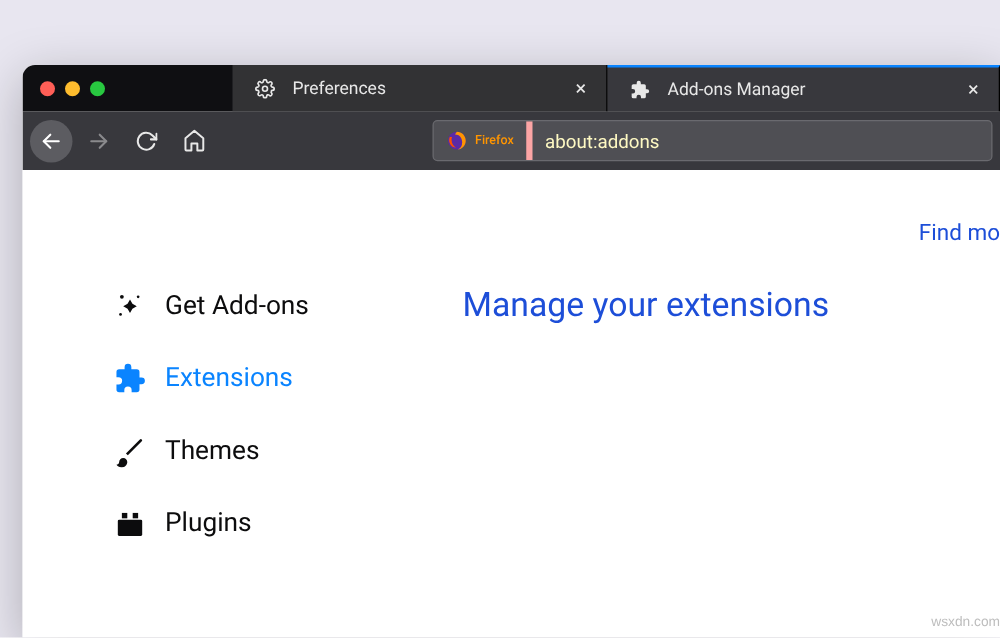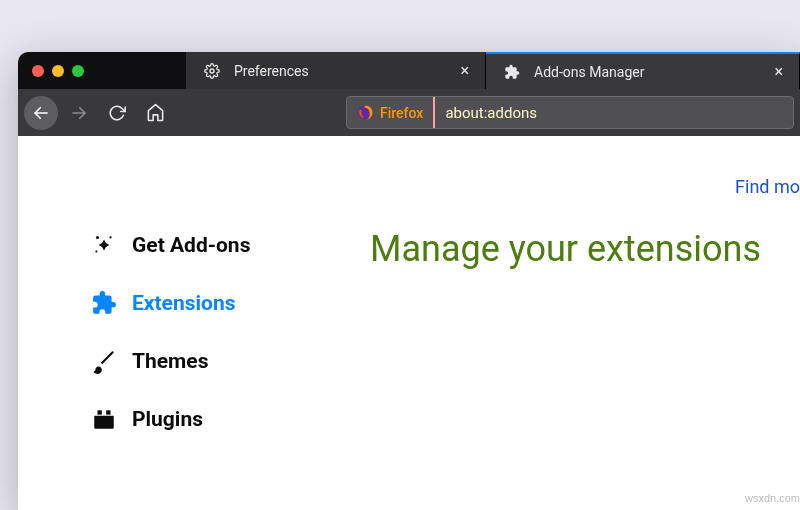--- a/index.html
+++ b/index.html
@@ -94,24 +94,24 @@
       flex: 1;
       border: 1px solid #6a6a6f;
       overflow: hidden;
     }
     .urlbar .brand {
       display: flex;
       align-items: center;
       gap: 6px;
       padding: 0 10px;
       height: 100%;
-      border-right: 2px solid #fca5a5;
+      border-right: 5px solid #fca5a5;
       color: #ff9500;
       font-weight: 500;
-      font-size: 14px;
+      font-size: 10px;
     }
     .urlbar .addr {
       padding: 0 10px;
       color: #fef9c3;
       font-size: 15px;
     }
     
     .content {
       flex: 1;
       background: #fff;
@@ -121,21 +121,20 @@
     .findmore {
       position: absolute;
       top: 40px;
       right: 0;
       font-size: 18px;
       color: #1d4ed8;
     }
     .sidebar {
       width: 310px;
       padding: 80px 0 0 72px;
-      font-weight: bold;
     }
     .side-item {
       display: flex;
       align-items: center;
       gap: 14px;
       height: 58px;
       font-size: 21px;
       color: #0c0c0d;
       cursor: pointer;
     }
@@ -144,23 +143,23 @@
       width: 28px;
       display: flex;
       align-items: center;
       justify-content: center;
     }
     .main {
       flex: 1;
       padding: 92px 0 0 42px;
     }
     .main h1 {
-      font-size: 36px;
+      font-size: 27px;
       font-weight: 400;
-      color: #4d7c0f;
+      color: #1d4ed8;
     }
     .watermark {
       position: absolute;
       bottom: 6px;
       right: 0;
       font-size: 11px;
       color: #bdbdbd;
       font-family: Arial, sans-serif;
     }
     svg { display: block; }

